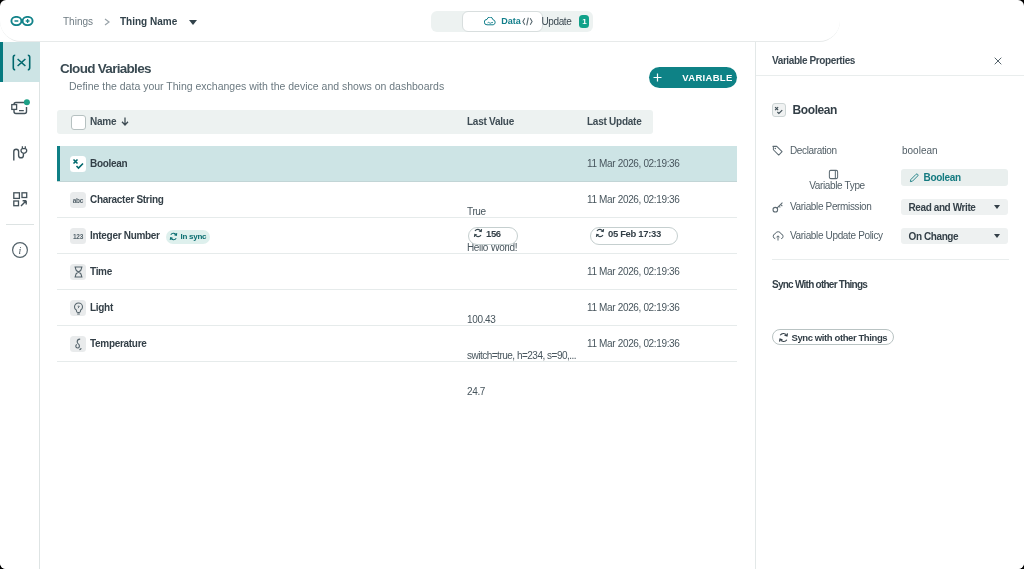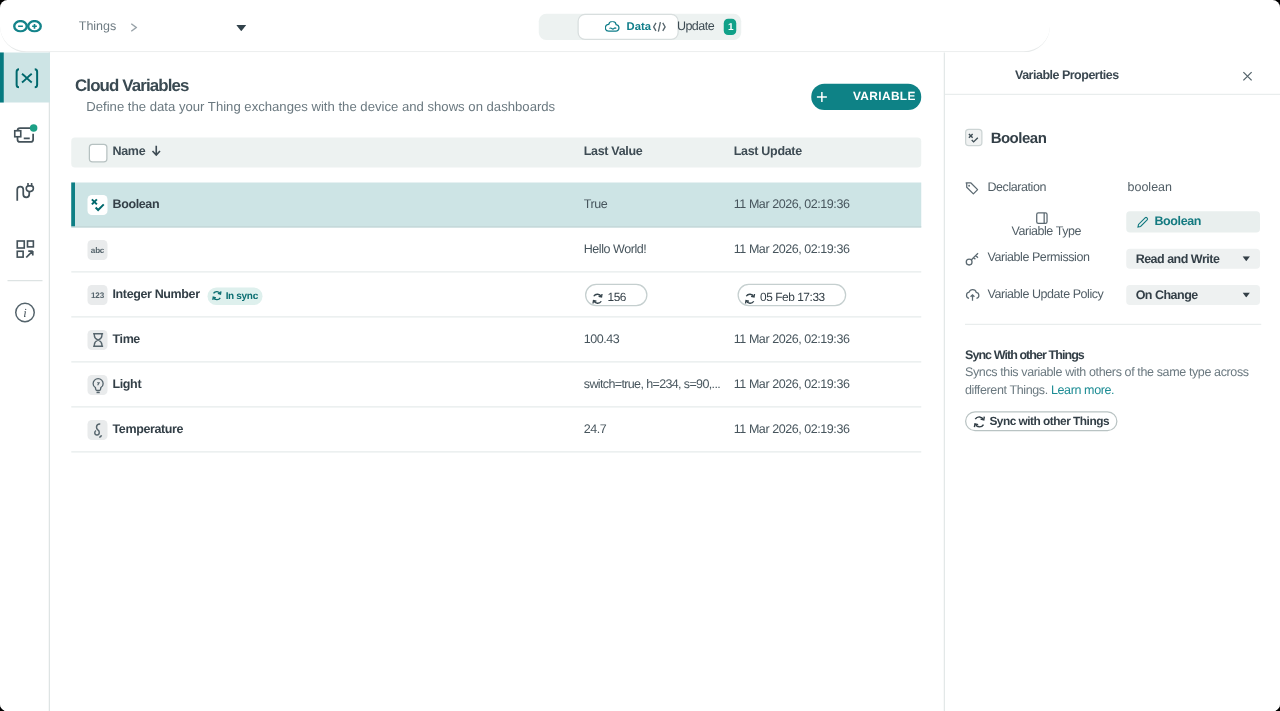--- a/index.html
+++ b/index.html
@@ -46,53 +46,54 @@
 #sync-d { position:absolute; left:16px; top:250px; font-size:10px; letter-spacing:-0.3px; color:#6b7980; line-height:13.5px; width:245px; }
 #sync-d a { color:#1d8c94; text-decoration:none; }
 #sync-btn { position:absolute; left:16px; top:287px; height:16px; border:1px solid #b9c3c3; border-radius:8.5px; background:#fff; display:inline-flex; align-items:center; gap:3px; padding:0 6px 0 4.5px; font-size:9.5px; letter-spacing:-0.4px; font-weight:700; color:#333f47; }
 
 
 #main { position:absolute; left:41px; top:42px; width:714px; height:527px; background:#fff; }
 #cv-h { position:absolute; left:19px; top:19px; font-size:13.5px; font-weight:700; color:#3a4a52; letter-spacing:-0.7px; }
 #cv-d { position:absolute; left:18px; top:37.5px; font-size:10.5px; color:#6b7980;margin-left:10px; }
 #var-btn { position:absolute; left:608px; top:24.5px; width:88px; height:21px; background:#0e8286; border-radius:10.5px; color:#fff; font-size:9.5px; font-weight:700; letter-spacing:0.3px; display:flex; align-items:center; justify-content:center; gap:20px; }
 
-#thead { position:absolute; left:16px; top:68px; width:680px; height:24px; background:#edf2f1; border-radius:3px; }
+#thead { position:absolute; left:16px; top:68px; width:596px; height:24px; background:#edf2f1; border-radius:3px; }
 #thead .cb { position:absolute; left:14px; top:4.5px; width:15px; height:15px; background:#fff; border:1px solid #b6c1c1; border-radius:3px; }
 #thead .h { position:absolute; top:0; height:24px; line-height:24px; font-size:10px; font-weight:700; letter-spacing:-0.25px; color:#3e4c54; }
 
 #tbody { position:absolute; left:16px; top:104px; width:680px; }
 .trow { position:relative; width:680px; height:36px; border-bottom:1px solid #e6ebeb; }
 .trow .vicon { position:absolute; left:13px; top:10px; width:16px; height:16px; border-radius:3.5px; background:#e9ebec; display:flex; align-items:center; justify-content:center; font-size:6.5px; font-weight:700; color:#55646c; letter-spacing:-0.2px; }
 .trow .txt { position:absolute; top:0; height:36px; line-height:36px; white-space:nowrap; }
 .nm { left:33px; font-size:10px; font-weight:700; letter-spacing:-0.3px; color:#333f47; }
 .lv, .lu { font-size:10px; letter-spacing:-0.35px; color:#47555d; }
-.lv { left:410px; } .lu { left:530px; }
+.lv { left:410px;margin-top:48px; } .lu { left:530px; }
 .trow-sel { background:#cde4e5; border-bottom:1px solid #c2d5d6; }
 .trow-sel:before { content:""; position:absolute; left:0; top:0; width:2.5px; height:100%; background:#0e7f85; }
 .trow-sel .vicon { background:#fff; }
 .insync { position:absolute; left:108.5px; top:11.5px; height:14px; background:#def0ed; border-radius:7px; display:inline-flex; align-items:center; gap:2.5px; padding:0 4px 0 3.5px; font-size:8px; letter-spacing:-0.25px; font-weight:700; color:#0b6e71; }
-.pill { position:absolute; top:9px; height:18px; border:1px solid #c5cfcf; border-radius:9px; background:#fff; display:inline-flex; align-items:flex-end; gap:3px; padding:0 16px 0 4px; font-size:9.5px; letter-spacing:-0.35px; font-weight:400; color:#333f47; }
+.pill { position:absolute; top:9px; height:18px; border:1px solid #c5cfcf; border-radius:9px; background:#fff; display:inline-flex; align-items:flex-start; gap:3px; padding:0 16px 0 4px; font-size:9.5px; letter-spacing:-0.35px; font-weight:700; color:#333f47; }
 </style>
 </head>
 <body>
 <div id="app">
 
   <div id="topbar">
     <svg class="abs" style="left:10px; top:15.5px;" width="24" height="10" viewBox="0 0 24 10">
       <ellipse cx="6.4" cy="5" rx="5" ry="4.1" fill="none" stroke="#13838a" stroke-width="1.9"></ellipse>
       <ellipse cx="17.6" cy="5" rx="5" ry="4.1" fill="none" stroke="#13838a" stroke-width="1.9"></ellipse>
       <line x1="4.5" y1="5" x2="8.3" y2="5" stroke="#13838a" stroke-width="1.3"></line>
       <line x1="15.7" y1="5" x2="19.5" y2="5" stroke="#13838a" stroke-width="1.3"></line>
       <line x1="17.6" y1="3.1" x2="17.6" y2="6.9" stroke="#13838a" stroke-width="1.3"></line>
     </svg>
     <span class="bc" style="left:63px;">Things</span>
     <svg class="abs" style="left:104px; top:18px;" width="6" height="8" viewBox="0 0 6 8">
         <path d="M1 1 L5 4 L1 7" fill="none" stroke="#9aa4aa" stroke-width="1.2"></path>
       </svg>
+    <span class="bc" style="left:120px;"><b>Thing Name</b></span>
     <svg class="abs" style="left:189px; top:19.5px;" width="8" height="5" viewBox="0 0 8 5">
         <path d="M0 0 L8 0 L4 5 Z" fill="#32424b"></path>
       </svg>
     <div id="seg">
       <div class="datatab">
         <svg width="12" height="9" viewBox="0 0 12 9">
             <path d="M3 7.8 A2.7 2.7 0 0 1 3 2.4 A3 3 0 0 1 8.9 2.7 A2.6 2.6 0 0 1 9.2 7.8 Z" fill="none" stroke="#117e8a" stroke-width="1"></path>
             <path d="M3.6 5.8 q0.9 -0.9 1.8 0 q0.9 0.9 1.8 0 q0.9 -0.9 1.8 0" fill="none" stroke="#117e8a" stroke-width="0.9"></path>
           </svg>
         <span>Data</span>
@@ -173,20 +174,21 @@
               <path d="M1.5 1.5 L5.5 5.5 M5.5 1.5 L1.5 5.5" stroke="#00696d" stroke-width="1.6"></path>
               <path d="M4.5 8 L6.5 10 L11 5.5" fill="none" stroke="#00696d" stroke-width="1.6"></path>
             </svg>
           </div>
         <div class="txt nm">Boolean</div>
         <div class="txt lv">True</div>
         <div class="txt lu">11 Mar 2026, 02:19:36</div>
       </div>
       <div class="trow">
         <div class="vicon">abc</div>
+        <div class="txt nm">Character String</div>
         <div class="txt lv">Hello World!</div>
         <div class="txt lu">11 Mar 2026, 02:19:36</div>
       </div>
       <div class="trow">
         <div class="vicon">123</div>
         <div class="txt nm">Integer Number</div>
         <div class="insync"><svg width="9" height="9" viewBox="0 0 10 10">
               <path d="M2 3 A3.4 3.4 0 0 1 8 3.4 M8 7 A3.4 3.4 0 0 1 2 6.6" fill="none" stroke="#0b6e71" stroke-width="1.2"></path>
               <path d="M8.6 1.2 L8.2 3.6 L5.9 3" fill="none" stroke="#0b6e71" stroke-width="1.2"></path>
               <path d="M1.4 8.8 L1.8 6.4 L4.1 7" fill="none" stroke="#0b6e71" stroke-width="1.2"></path>
@@ -232,21 +234,21 @@
             </svg>
           </div>
         <div class="txt nm">Temperature</div>
         <div class="txt lv">24.7</div>
         <div class="txt lu">11 Mar 2026, 02:19:36</div>
       </div>
     </div>
   </div>
 
   <div id="rpanel">
-    <div id="rp-head" style="top:13px;margin-left:40px;">Variable Properties</div>
+    <div id="rp-head" style="top:13px;">Variable Properties</div>
     <svg id="rp-close" width="8" height="8" viewBox="0 0 8 8">
         <path d="M0.7 0.7 L7.3 7.3 M7.3 0.7 L0.7 7.3" stroke="#55646c" stroke-width="1"></path>
       </svg>
     <div id="rp-div1"></div>
     <div id="rp-title">
       <span class="ticon">
           <svg width="9" height="9" viewBox="0 0 12 12">
             <path d="M1.5 1.5 L5.5 5.5 M5.5 1.5 L1.5 5.5" stroke="#3f4e56" stroke-width="1.5"></path>
             <path d="M4.5 8 L6.5 10 L11 5.5" fill="none" stroke="#3f4e56" stroke-width="1.5"></path>
           </svg>
@@ -308,21 +310,20 @@
     </div>
     <div class="chip chip-dd" style="top:186px;">
       <span>On Change</span>
       <svg class="car" width="6" height="4" viewBox="0 0 6 4">
           <path d="M0 0 L6 0 L3 4 Z" fill="#333f47"></path>
         </svg>
     </div>
 
     <div id="rp-div2"></div>
     <div id="sync-h">Sync With other Things</div>
-    <div id="sync-d">Syncs this variable with others of the same type across different Things. <a>Learn more.</a></div>
     <div id="sync-btn">
       <svg width="11" height="11" viewBox="0 0 10 10">
           <path d="M2 3 A3.4 3.4 0 0 1 8 3.4 M8 7 A3.4 3.4 0 0 1 2 6.6" fill="none" stroke="#333f47" stroke-width="1.05"></path>
           <path d="M8.6 1.2 L8.2 3.6 L5.9 3" fill="none" stroke="#333f47" stroke-width="1.05"></path>
           <path d="M1.4 8.8 L1.8 6.4 L4.1 7" fill="none" stroke="#333f47" stroke-width="1.05"></path>
         </svg>
       <span>Sync with other Things</span>
     </div>
   </div>
 

